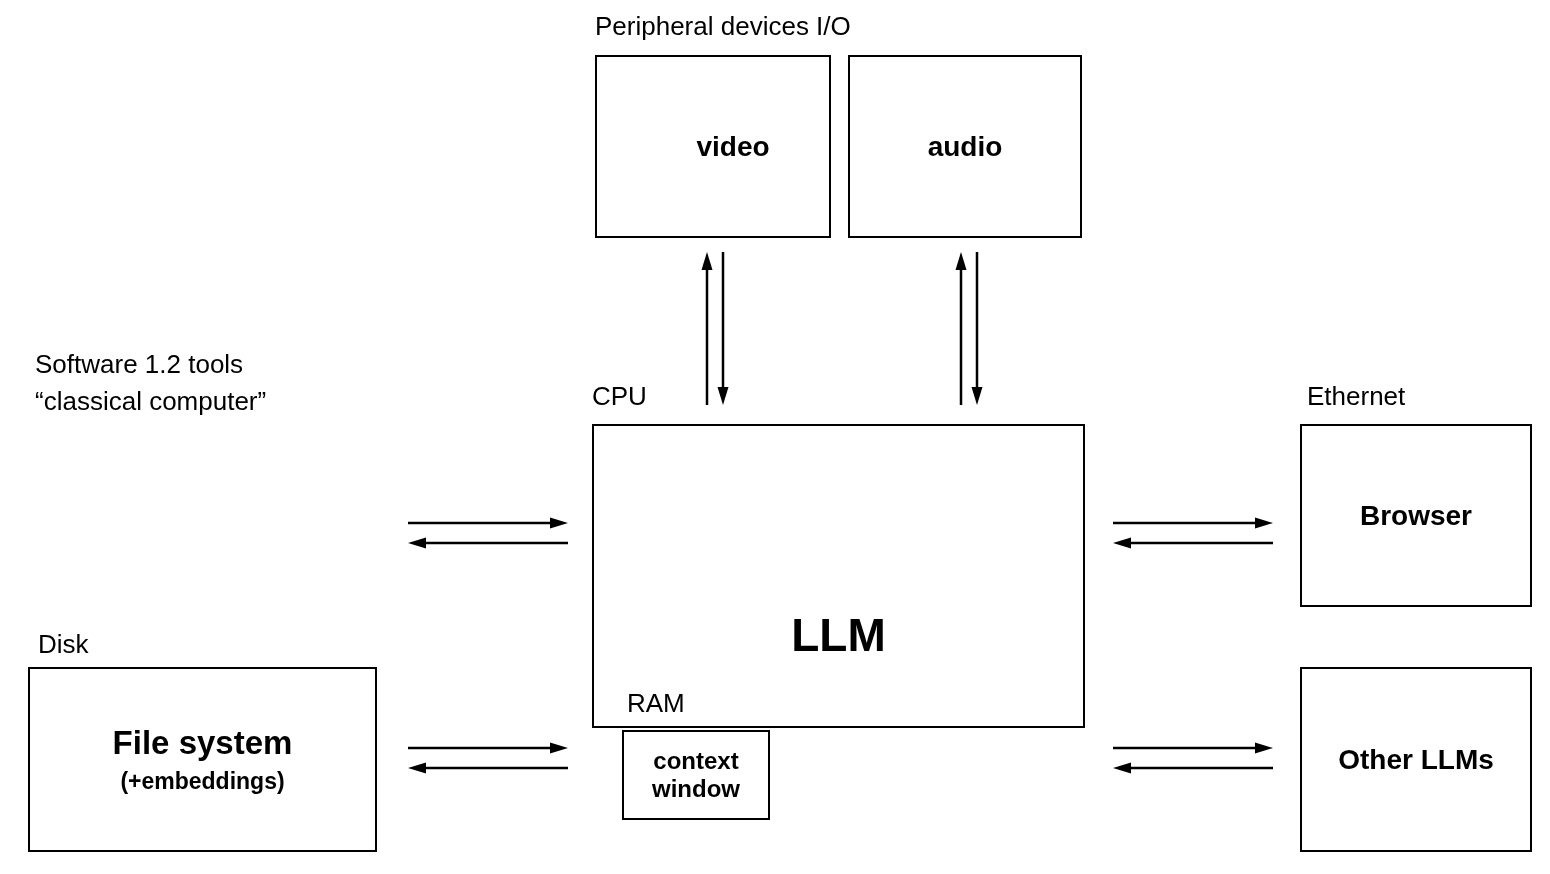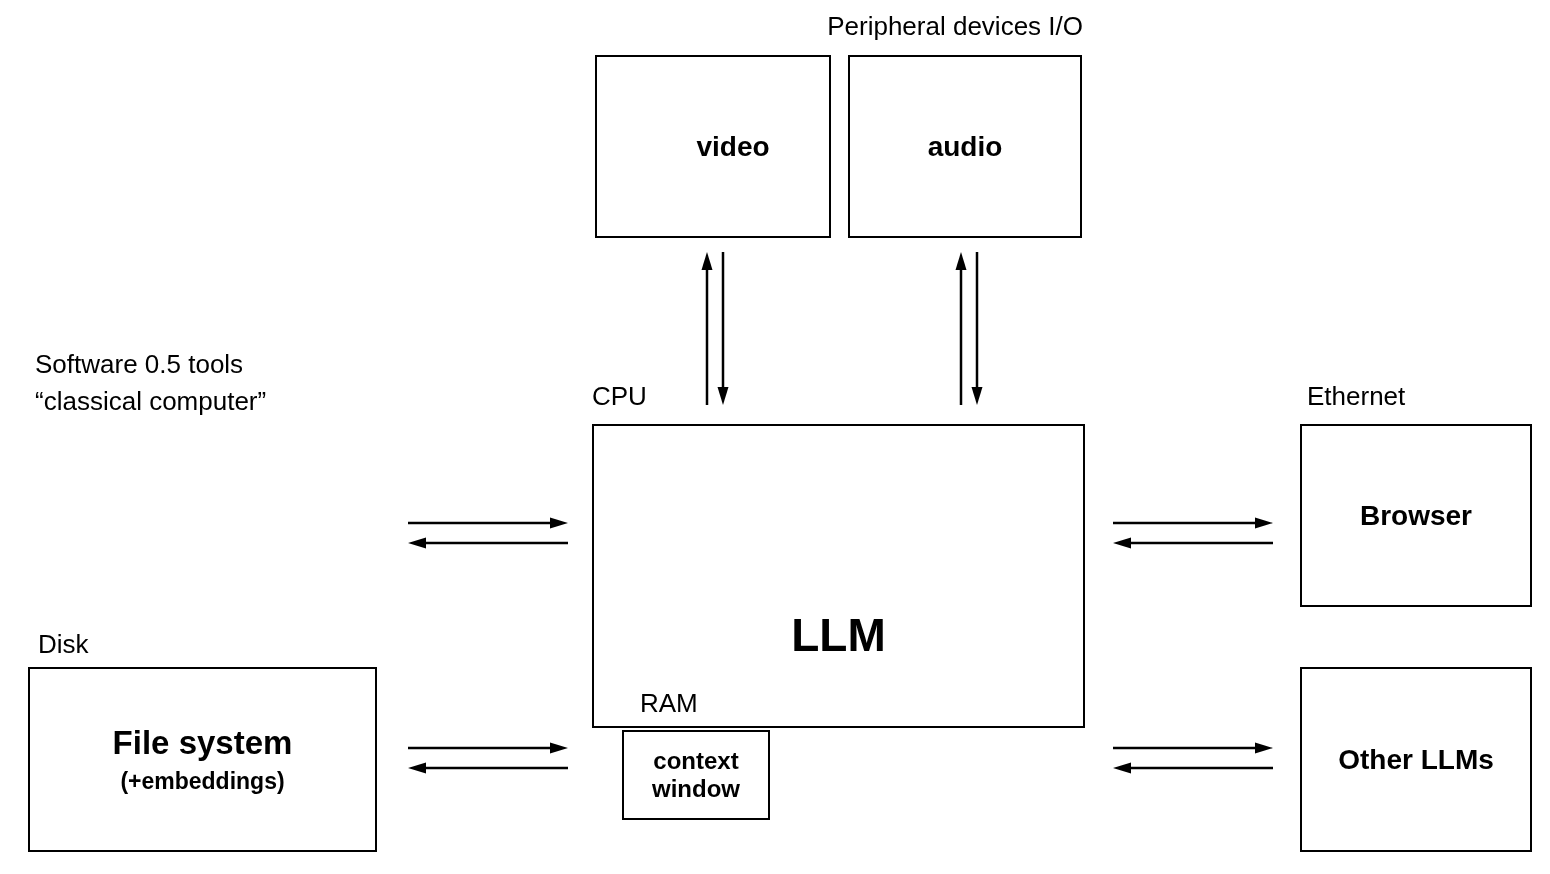--- a/index.html
+++ b/index.html
@@ -16,21 +16,21 @@
   .tools-line { font-size: 28px; font-weight: bold; line-height: 40px; }
   .fs-title { font-size: 33px; font-weight: bold; }
   .fs-sub { font-size: 23px; font-weight: bold; margin-top: 6px; }
   .ctx-line { font-size: 24px; font-weight: bold; line-height: 28px; }
 </style>
 </head>
 <body>
 
 <div class="canvas">
 
-  <div class="lbl" style="left:595px; top:8px; width:488px; text-align:right;">Peripheral devices I/O</div>
+  <div class="lbl" style="left:595px; top:8px; width:488px; text-align:left;">Peripheral devices I/O</div>
 
   <div class="box" style="left:595px; top:55px; width:236px; height:183px;padding-left:40px;">
     <span class="bigbold">video</span>
   </div>
 
   <div class="box" style="left:848px; top:55px; width:234px; height:183px;">
     <span class="bigbold">audio</span>
   </div>
 
   <svg class="arrow" style="left:697px; top:252px;" width="36" height="153" viewBox="0 0 36 153">
@@ -41,21 +41,21 @@
   </svg>
 
   <svg class="arrow" style="left:951px; top:252px;" width="36" height="153" viewBox="0 0 36 153">
     <line x1="10" y1="16" x2="10" y2="153" stroke="#000" stroke-width="2.5"></line>
     <polygon points="10,0 4.5,18 15.5,18" fill="#000"></polygon>
     <line x1="26" y1="0" x2="26" y2="137" stroke="#000" stroke-width="2.5"></line>
     <polygon points="26,153 20.5,135 31.5,135" fill="#000"></polygon>
   </svg>
 
   <div class="lbl" style="left:35px; top:346px;">
-    <div>Software 0.5 tools</div>
+    <div>Software 1.2 tools</div>
     <div>“classical computer”</div>
   </div>
 
 
   <div class="lbl" style="left:38px; top:626px;">Disk</div>
 
   <div class="box" style="left:28px; top:667px; width:349px; height:185px;">
     <div class="fs-title">File system</div>
     <div class="fs-sub">(+embeddings)</div>
   </div>
@@ -71,21 +71,21 @@
     <line x1="0" y1="10" x2="144" y2="10" stroke="#000" stroke-width="2.5"></line>
     <polygon points="160,10 142,4.5 142,15.5" fill="#000"></polygon>
     <line x1="16" y1="30" x2="160" y2="30" stroke="#000" stroke-width="2.5"></line>
     <polygon points="0,30 18,24.5 18,35.5" fill="#000"></polygon>
   </svg>
 
   <div class="lbl" style="left:592px; top:378px;">CPU</div>
 
   <div class="box" style="left:592px; top:424px; width:493px; height:304px; display:block;">
     <div class="llm-title" style="top:182px;">LLM</div>
-    <div style="position:absolute; left:33px; top:262px; font-size:26px;margin-left:13px;">RAM</div>
+    <div style="position:absolute; left:33px; top:262px; font-size:26px;">RAM</div>
     <div class="box" style="left:28px; top:304px; width:148px; height:90px;">
       <div class="ctx-line">context</div>
       <div class="ctx-line">window</div>
     </div>
   </div>
 
   <svg class="arrow" style="left:1113px; top:513px;" width="160" height="40" viewBox="0 0 160 40">
     <line x1="0" y1="10" x2="144" y2="10" stroke="#000" stroke-width="2.5"></line>
     <polygon points="160,10 142,4.5 142,15.5" fill="#000"></polygon>
     <line x1="16" y1="30" x2="160" y2="30" stroke="#000" stroke-width="2.5"></line>

